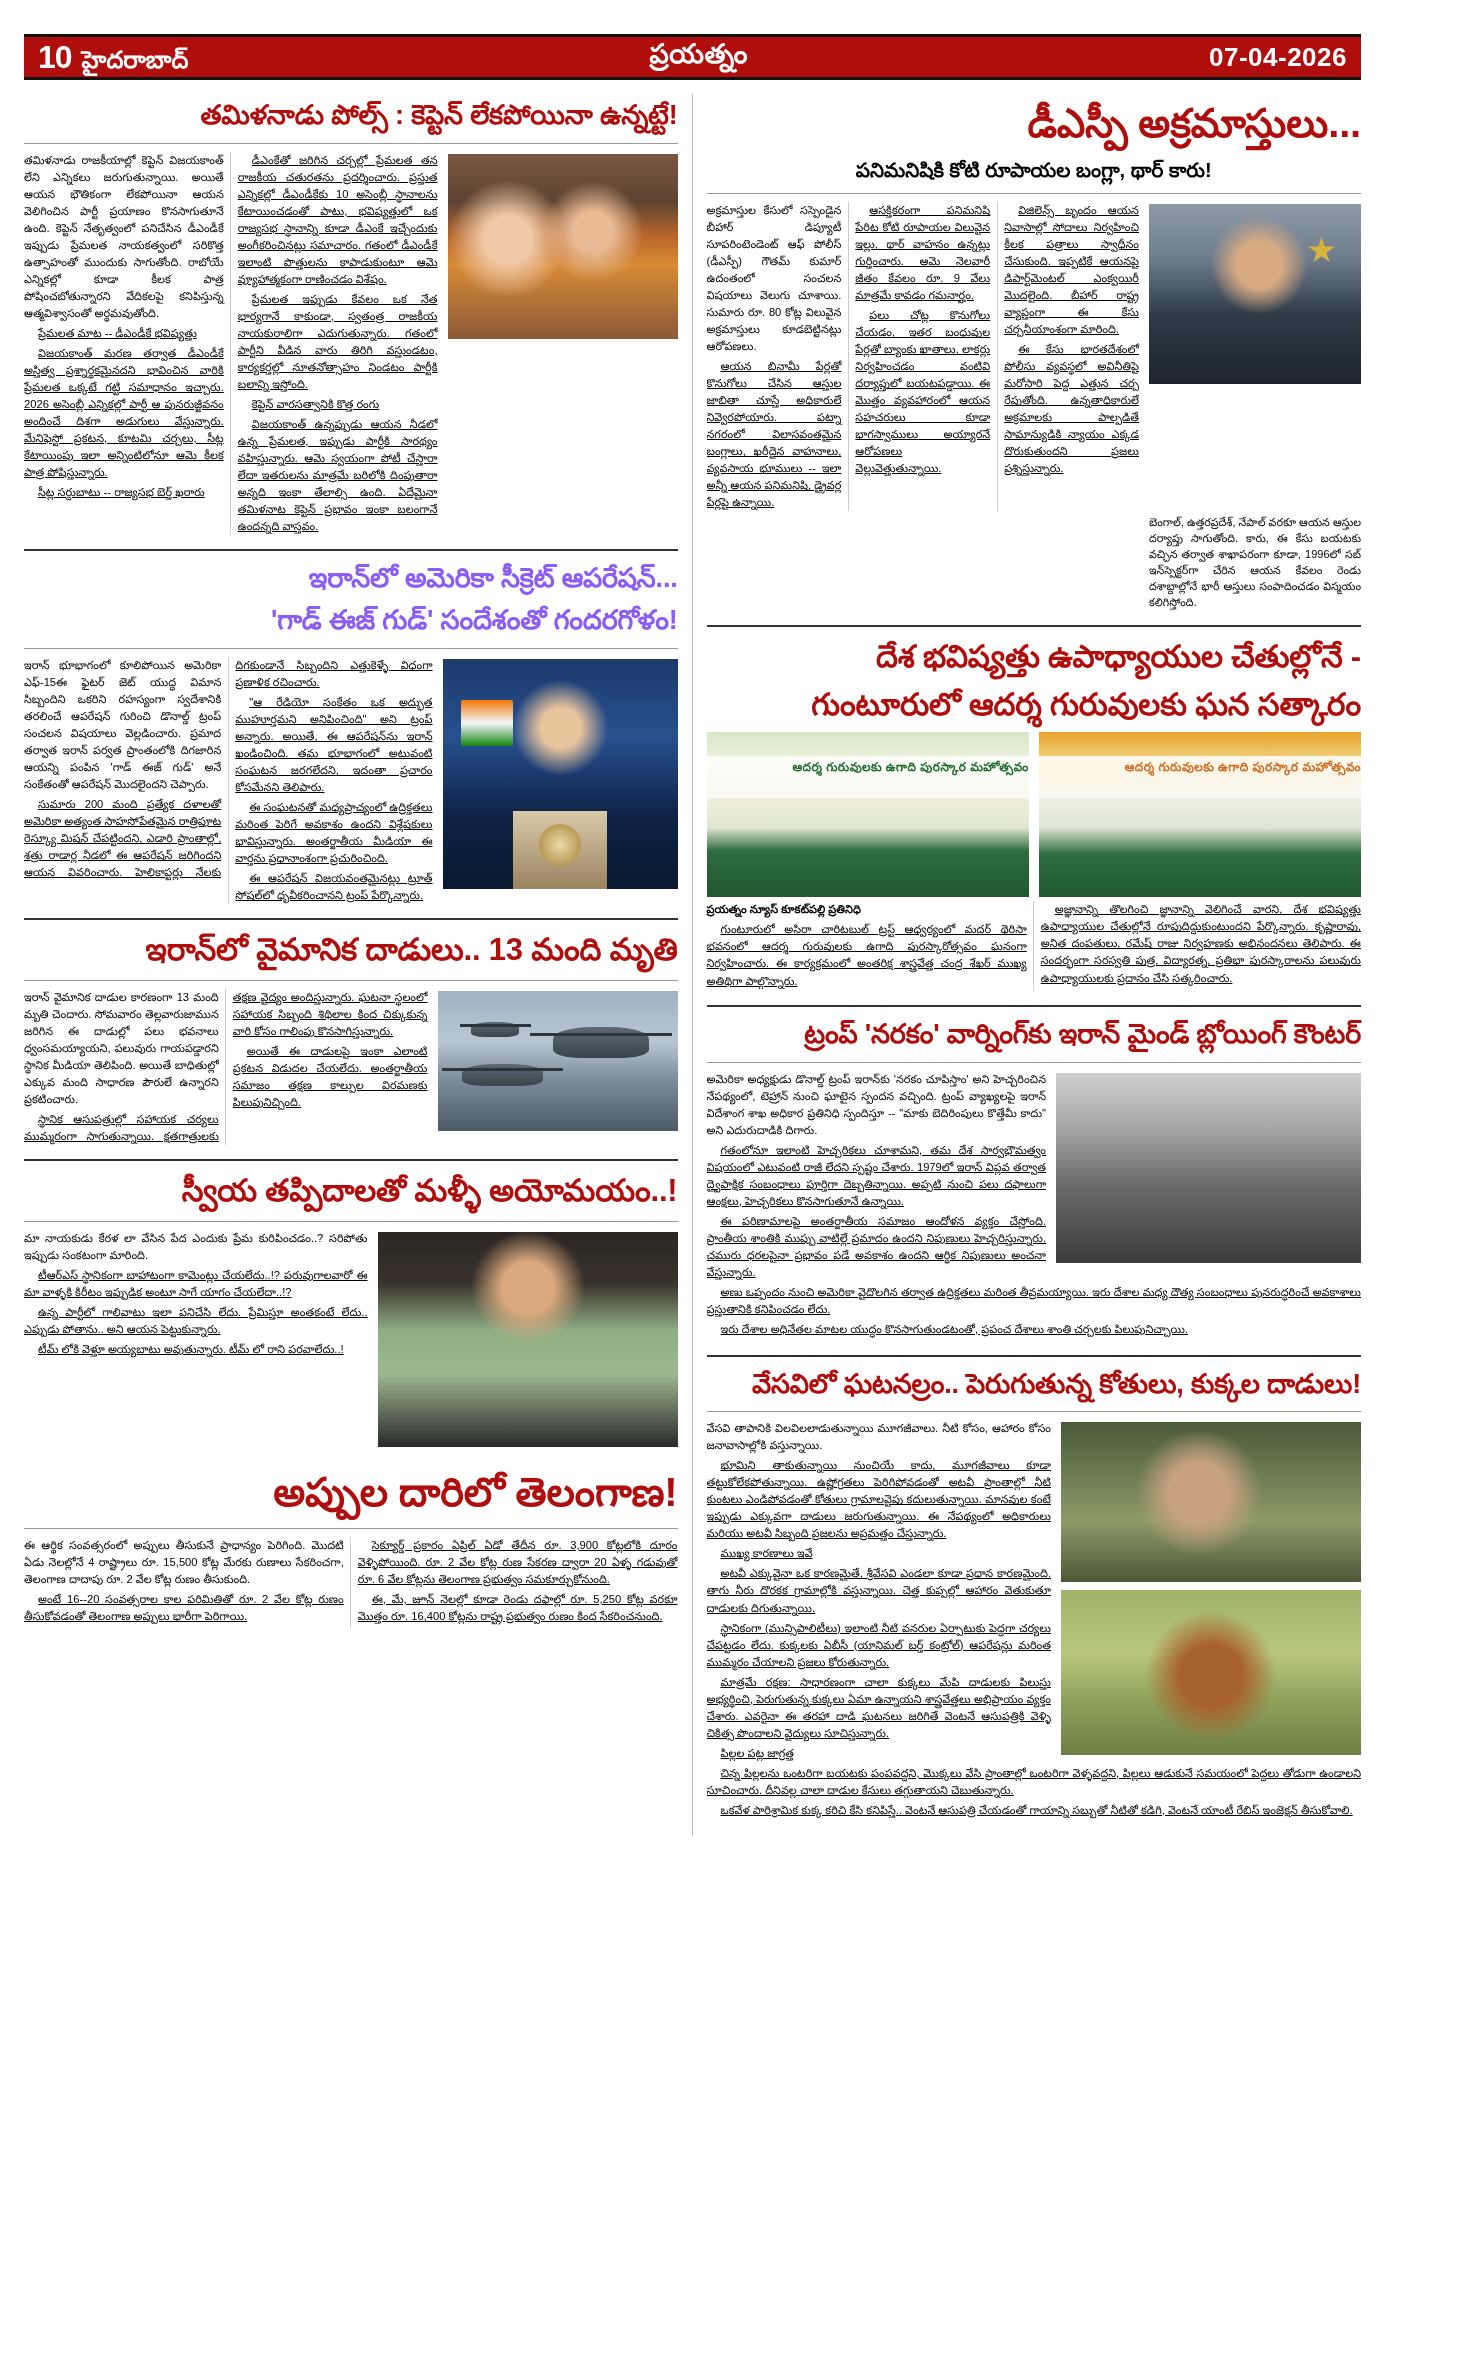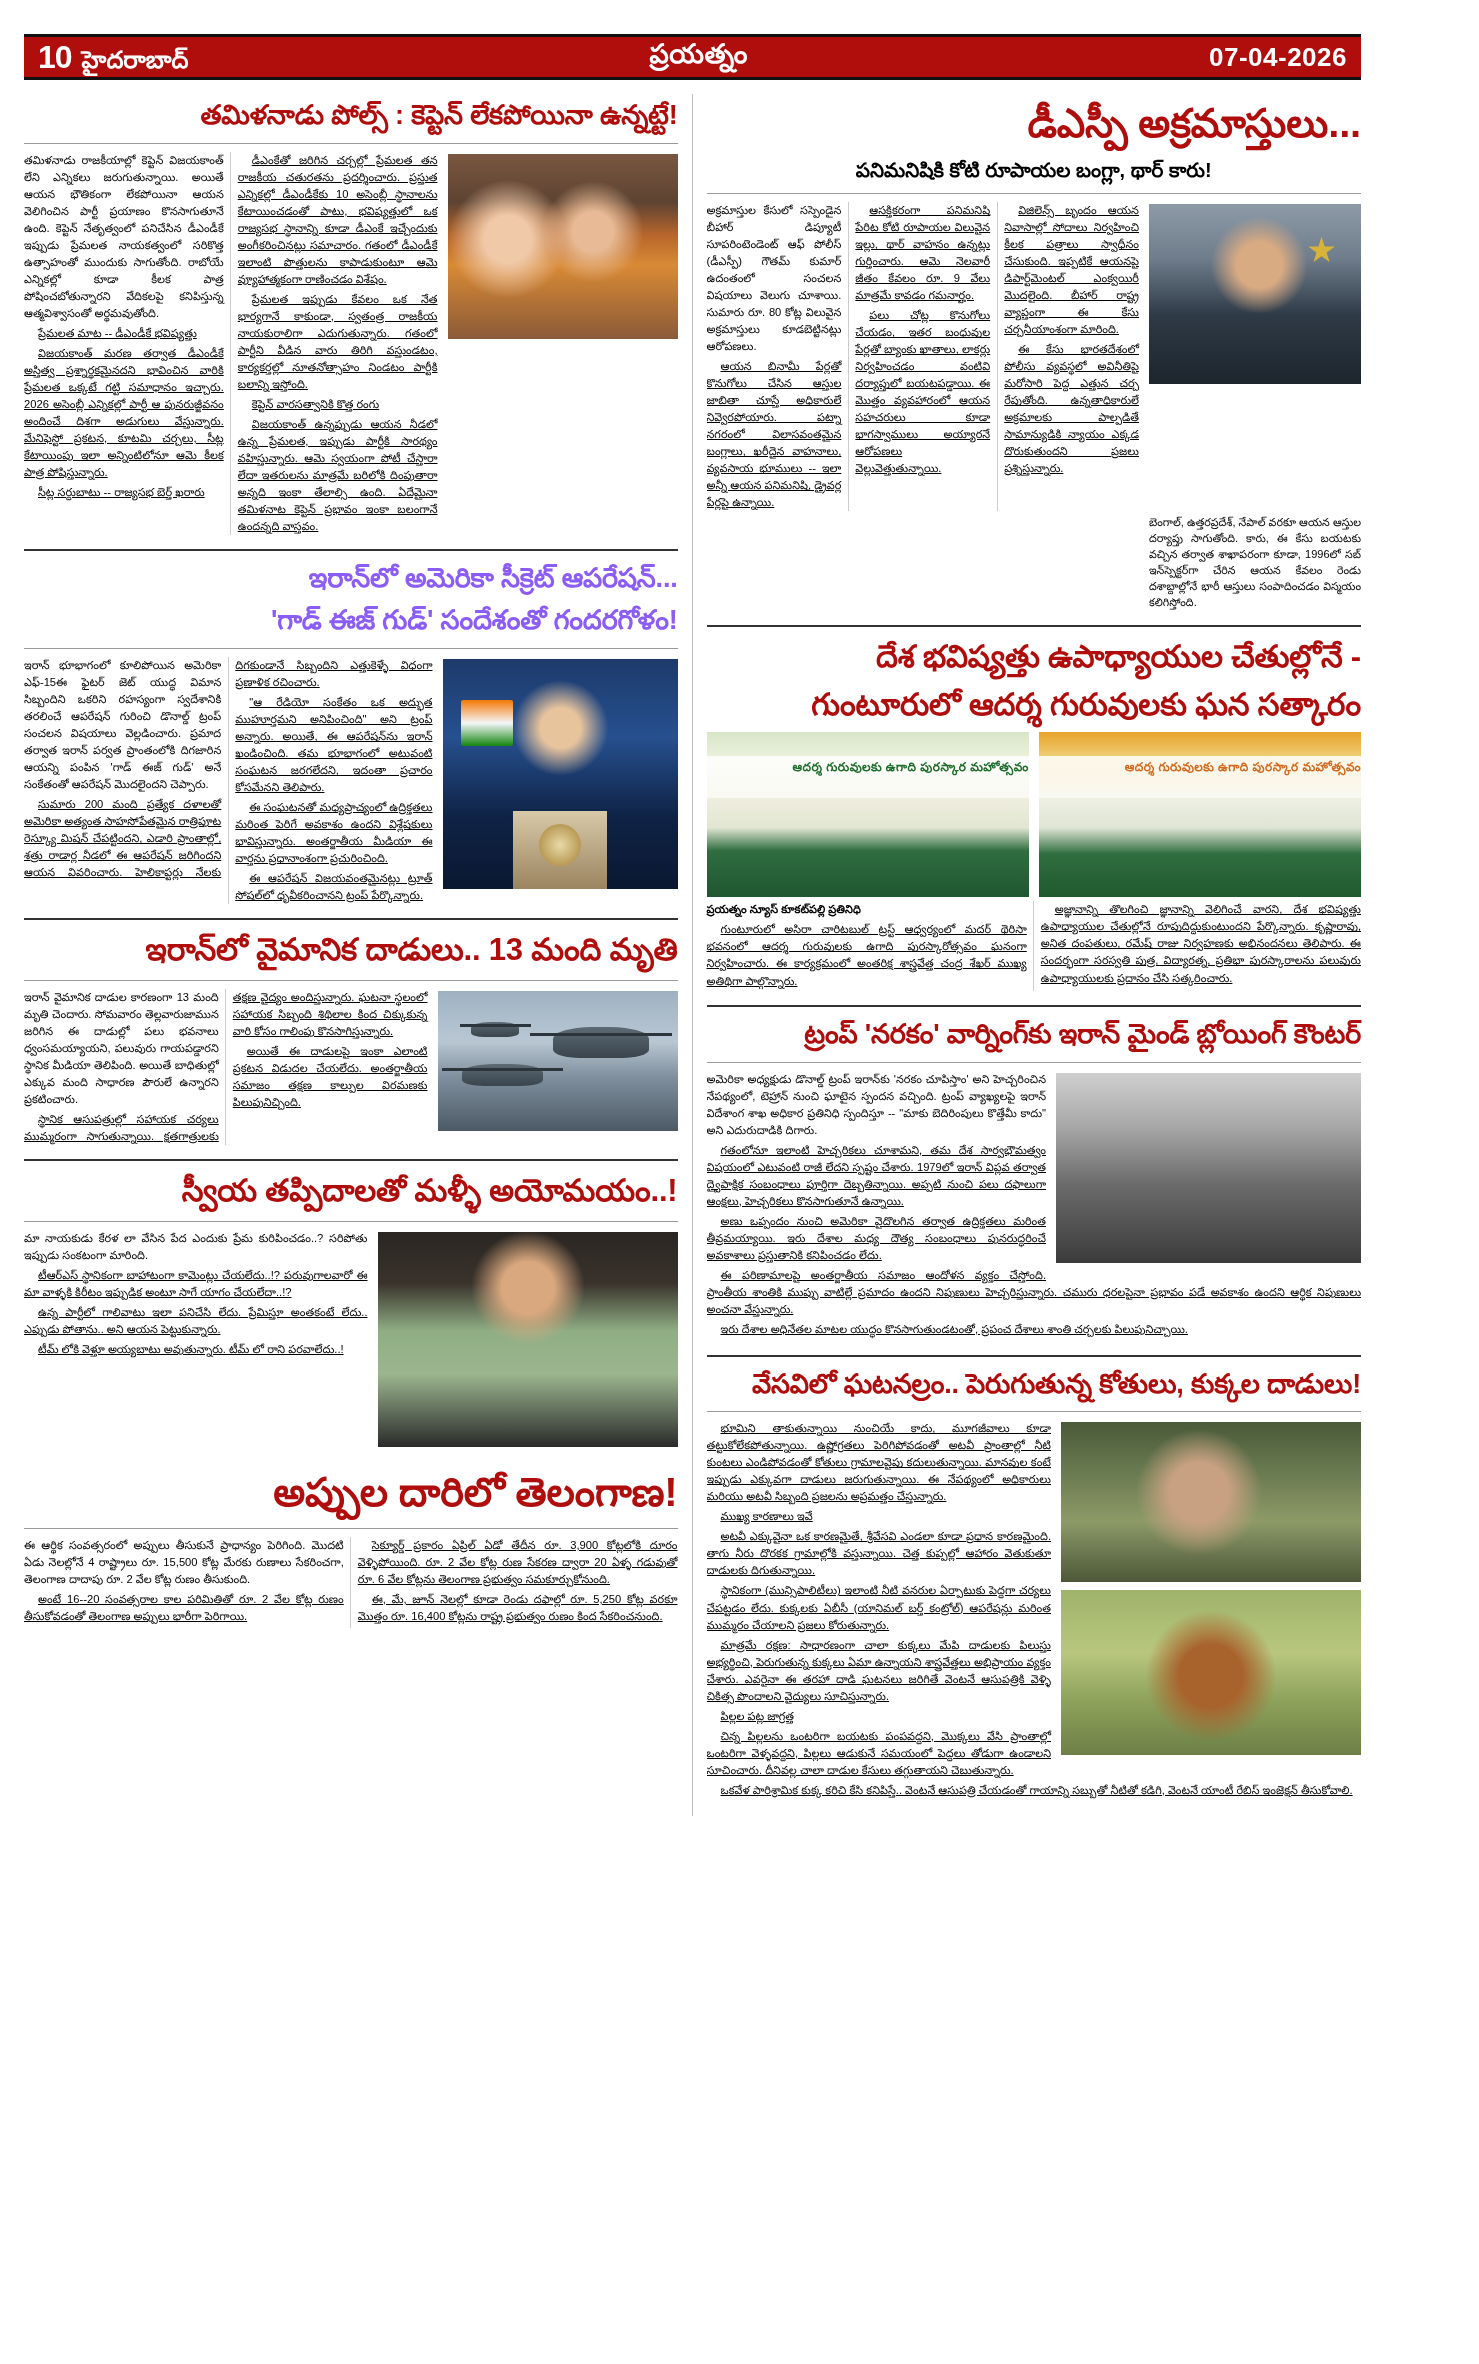--- a/index.html
+++ b/index.html
@@ -339,42 +339,43 @@
       <div class="article">
         <h2 class="headline red">ట్రంప్ 'నరకం' వార్నింగ్‌కు ఇరాన్ మైండ్ బ్లోయింగ్ కౌంటర్</h2>
         <hr class="rule">
         <div class="wrapbox clearfix">
           <div class="media float-r" style="width:305px;height:190px;">
             <span class="ph ph-wreck"></span>
           </div>
           <div class="flow">
             <p>అమెరికా అధ్యక్షుడు డొనాల్డ్ ట్రంప్ ఇరాన్‌కు 'నరకం చూపిస్తాం' అని హెచ్చరించిన నేపథ్యంలో, టెహ్రాన్ నుంచి ఘాటైన స్పందన వచ్చింది. ట్రంప్ వ్యాఖ్యలపై ఇరాన్ విదేశాంగ శాఖ అధికార ప్రతినిధి స్పందిస్తూ -- "మాకు బెదిరింపులు కొత్తేమీ కాదు" అని ఎదురుదాడికి దిగారు.</p>
             <p class="indent">గతంలోనూ ఇలాంటి హెచ్చరికలు చూశామని, తమ దేశ సార్వభౌమత్వం విషయంలో ఎటువంటి రాజీ లేదని స్పష్టం చేశారు. 1979లో ఇరాన్ విప్లవ తర్వాత ద్వైపాక్షిక సంబంధాలు పూర్తిగా దెబ్బతిన్నాయి. అప్పటి నుంచి పలు దఫాలుగా ఆంక్షలు, హెచ్చరికలు కొనసాగుతూనే ఉన్నాయి.</p>
+            <p class="indent">ఈ పరిణామాలపై అంతర్జాతీయ సమాజం ఆందోళన వ్యక్తం చేస్తోంది. ప్రాంతీయ శాంతికి ముప్పు వాటిల్లే ప్రమాదం ఉందని నిపుణులు హెచ్చరిస్తున్నారు. చమురు ధరలపైనా ప్రభావం పడే అవకాశం ఉందని ఆర్థిక నిపుణులు అంచనా వేస్తున్నారు.</p>
             <p class="indent">అణు ఒప్పందం నుంచి అమెరికా వైదొలగిన తర్వాత ఉద్రిక్తతలు మరింత తీవ్రమయ్యాయి. ఇరు దేశాల మధ్య దౌత్య సంబంధాలు పునరుద్ధరించే అవకాశాలు ప్రస్తుతానికి కనిపించడం లేదు.</p>
-            <p class="indent">ఈ పరిణామాలపై అంతర్జాతీయ సమాజం ఆందోళన వ్యక్తం చేస్తోంది. ప్రాంతీయ శాంతికి ముప్పు వాటిల్లే ప్రమాదం ఉందని నిపుణులు హెచ్చరిస్తున్నారు. చమురు ధరలపైనా ప్రభావం పడే అవకాశం ఉందని ఆర్థిక నిపుణులు అంచనా వేస్తున్నారు.</p>
             <p class="indent">ఇరు దేశాల అధినేతల మాటల యుద్ధం కొనసాగుతుండటంతో, ప్రపంచ దేశాలు శాంతి చర్చలకు పిలుపునిచ్చాయి.</p>
           </div>
         </div>
       </div>
 
       <hr class="rule-thick">
 
       <div class="article">
         <h2 class="headline red">వేసవిలో ఘటనల్రం.. పెరుగుతున్న కోతులు, కుక్కల దాడులు!</h2>
         <hr class="rule">
         <div class="wrapbox clearfix">
           <div style="float:right;width:300px;margin:2px 0 6px 10px;">
             <div class="media" style="width:300px;height:160px;margin-bottom:8px;">
               <span class="ph ph-monkey"></span>
             </div>
             <div class="media" style="width:300px;height:165px;">
               <span class="ph ph-dog"></span>
             </div>
           </div>
           <div class="flow">
+            <p>వేసవి తాపానికి విలవిలలాడుతున్నాయి మూగజీవాలు. నీటి కోసం, ఆహారం కోసం జనావాసాల్లోకి వస్తున్నాయి.</p>
             <p class="indent">భూమిని తాకుతున్నాయి నుంచియే కాదు, మూగజీవాలు కూడా తట్టుకోలేకపోతున్నాయి. ఉష్ణోగ్రతలు పెరిగిపోవడంతో అటవీ ప్రాంతాల్లో నీటి కుంటలు ఎండిపోవడంతో కోతులు గ్రామాలవైపు కదులుతున్నాయి. మానవుల కంటే ఇప్పుడు ఎక్కువగా దాడులు జరుగుతున్నాయి. ఈ నేపథ్యంలో అధికారులు మరియు అటవీ సిబ్బంది ప్రజలను అప్రమత్తం చేస్తున్నారు.</p>
             <p class="indent">ముఖ్య కారణాలు ఇవే</p>
             <p class="indent">అటవీ ఎక్కువైనా ఒక కారణమైతే, శ్రీవేసవి ఎండలా కూడా ప్రధాన కారణమైంది. తాగు నీరు దొరకక గ్రామాల్లోకి వస్తున్నాయి. చెత్త కుప్పల్లో ఆహారం వెతుకుతూ దాడులకు దిగుతున్నాయి.</p>
             <p class="indent">స్థానికంగా (మున్సిపాలిటీలు) ఇలాంటి నీటి వనరుల ఏర్పాటుకు పెద్దగా చర్యలు చేపట్టడం లేదు. కుక్కలకు ఏబీసీ (యానిమల్ బర్త్ కంట్రోల్) ఆపరేషన్లు మరింత ముమ్మరం చేయాలని ప్రజలు కోరుతున్నారు.</p>
             <p class="indent">మాత్రమే రక్షణ: సాధారణంగా చాలా కుక్కలు మేపి దాడులకు పిలుస్తు అభ్యర్థించి, పెరుగుతున్న కుక్కలు ఏమా ఉన్నాయని శాస్త్రవేత్తలు అభిప్రాయం వ్యక్తం చేశారు. ఎవరైనా ఈ తరహా దాడి ఘటనలు జరిగితే వెంటనే ఆసుపత్రికి వెళ్ళి చికిత్స పొందాలని వైద్యులు సూచిస్తున్నారు.</p>
             <p class="indent">పిల్లల పట్ల జాగ్రత్త</p>
             <p class="indent">చిన్న పిల్లలను ఒంటరిగా బయటకు పంపవద్దని, మొక్కలు వేసి ప్రాంతాల్లో ఒంటరిగా వెళ్ళవద్దని, పిల్లలు ఆడుకునే సమయంలో పెద్దలు తోడుగా ఉండాలని సూచించారు. దీనివల్ల చాలా దాడుల కేసులు తగ్గుతాయని చెబుతున్నారు.</p>
             <p class="indent">ఒకవేళ పారిశ్రామిక కుక్క కరిచి కేసి కనిపిస్తే.. వెంటనే ఆసుపత్రి చేయడంతో గాయాన్ని సబ్బుతో నీటితో కడిగి, వెంటనే యాంటీ రేబిస్ ఇంజెక్షన్ తీసుకోవాలి.</p>
           </div>
         </div>

